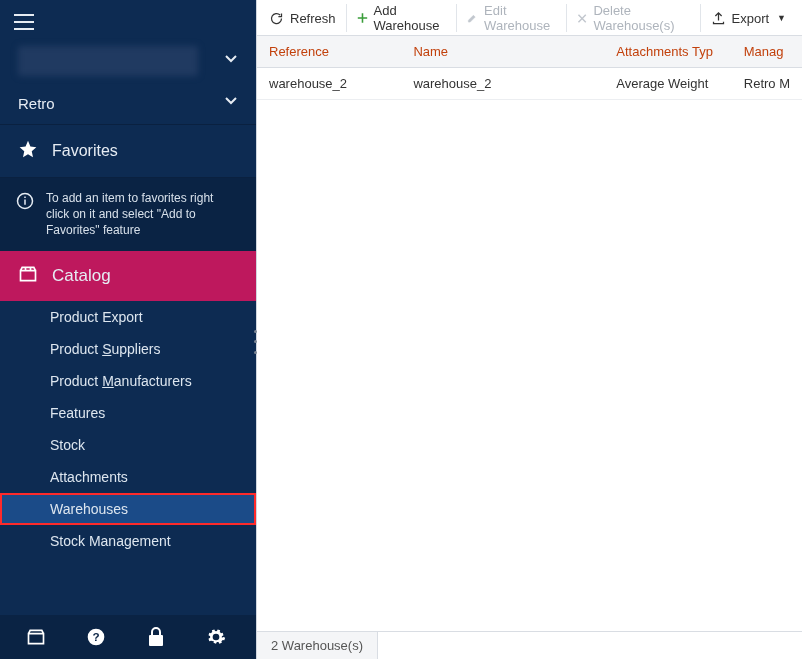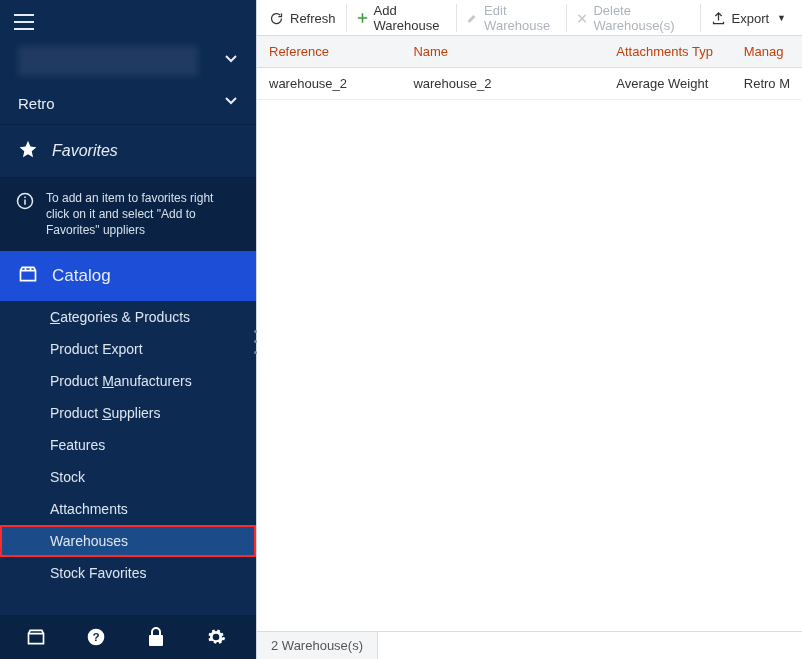--- a/index.html
+++ b/index.html
@@ -28,32 +28,32 @@
     padding: 8px 18px 12px 18px;
   }
   .store-label { font-size: 15px; }
 
   
   .fav-header {
     display: flex; align-items: center; gap: 14px;
     padding: 14px 18px; border-top: 1px solid #0a2140; border-bottom: 1px solid #0a2140;
     background: #0d2b52;
   }
-  .fav-header .label { font-size: 16px; font-weight: 400; font-style: italic; }
+  .fav-header .label { font-size: 16px; font-weight: 400; }
 
   .fav-info {
     display: flex; gap: 12px; padding: 12px 16px; background: #0a2344;
     font-size: 12px; line-height: 1.35; color: #d7e0ea;
   }
   .fav-info .info-icon { flex-shrink:0; margin-top:2px; }
 
   
   .cat-header {
     display: flex; align-items: center; gap: 14px;
-    padding: 14px 18px; background: #1d4ed8;
+    padding: 14px 18px; background: #be185d;
   }
   .cat-header .label { font-size: 17px; }
 
   
   .submenu { display: flex; flex-direction: column; }
   .submenu-item {
     padding: 8px 18px 8px 50px; font-size: 14px; cursor: pointer;
     color: #dde6ef; position: relative;
   }
   .submenu-item.active {
@@ -157,42 +157,41 @@
   </div>
 
   <div class="fav-info">
     <span class="info-icon">
       <svg width="18" height="18" viewBox="0 0 24 24">
           <circle cx="12" cy="12" r="10" fill="none" stroke="#e6ecf3" stroke-width="2"></circle>
           <rect x="11" y="10" width="2" height="7" fill="#e6ecf3"></rect>
           <rect x="11" y="6" width="2" height="2" fill="#e6ecf3"></rect>
         </svg>
     </span>
-    <span>To add an item to favorites right click on it and select "Add to Favorites" uppliers</span>
+    <span>To add an item to favorites right click on it and select "Add to Favorites" feature</span>
   </div>
 
   <div class="cat-header">
     <span>
       <svg width="20" height="18" viewBox="0 0 24 20">
           <path fill="none" stroke="#fff" stroke-width="2" d="M3 6h18v12H3zM3 6l2-4h14l2 4M9 2v4M15 2v4"></path>
         </svg>
     </span>
     <span class="label">Catalog</span>
   </div>
 
   <div class="submenu" id="submenu">
-      <div class="submenu-item"><span class="ul">C</span>ategories &amp; Products</div>
       <div class="submenu-item">Product Export</div>
+      <div class="submenu-item">Product <span class="ul">S</span>uppliers</div>
       <div class="submenu-item">Product <span class="ul">M</span>anufacturers</div>
-      <div class="submenu-item">Product <span class="ul">S</span>uppliers</div>
       <div class="submenu-item">Features</div>
       <div class="submenu-item">Stock</div>
       <div class="submenu-item">Attachments</div>
       <div class="submenu-item active">Warehouses</div>
-      <div class="submenu-item">Stock Favorites</div>
+      <div class="submenu-item">Stock Management</div>
     </div>
 
   <div class="bottom-bar">
     <div class="slot">
       <svg width="20" height="18" viewBox="0 0 24 20">
           <path fill="none" stroke="#fff" stroke-width="2" d="M3 6h18v12H3zM3 6l2-4h14l2 4"></path>
         </svg>
     </div>
     <div class="slot">
       <svg width="20" height="20" viewBox="0 0 24 24">

